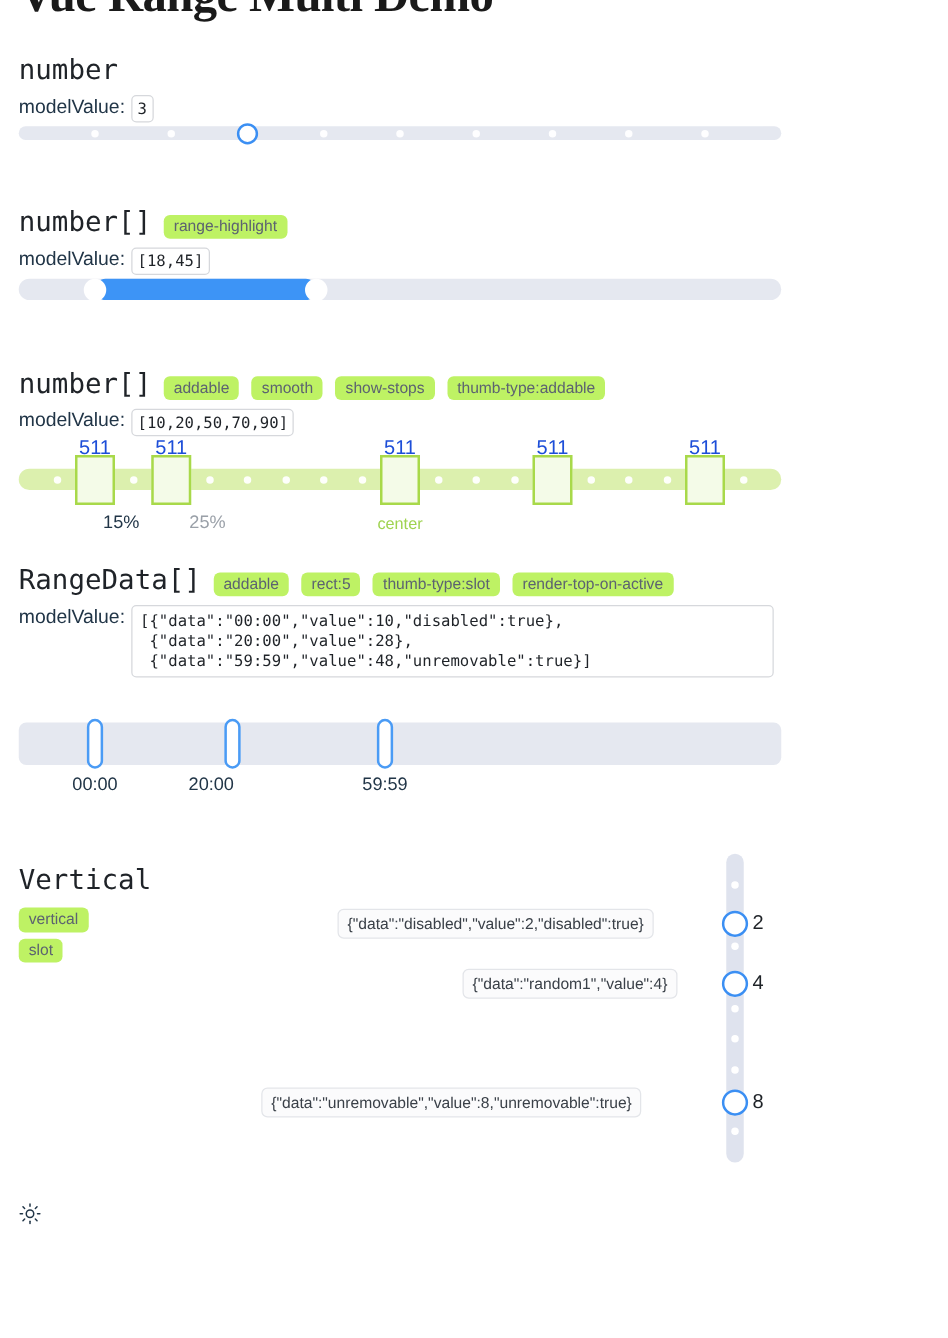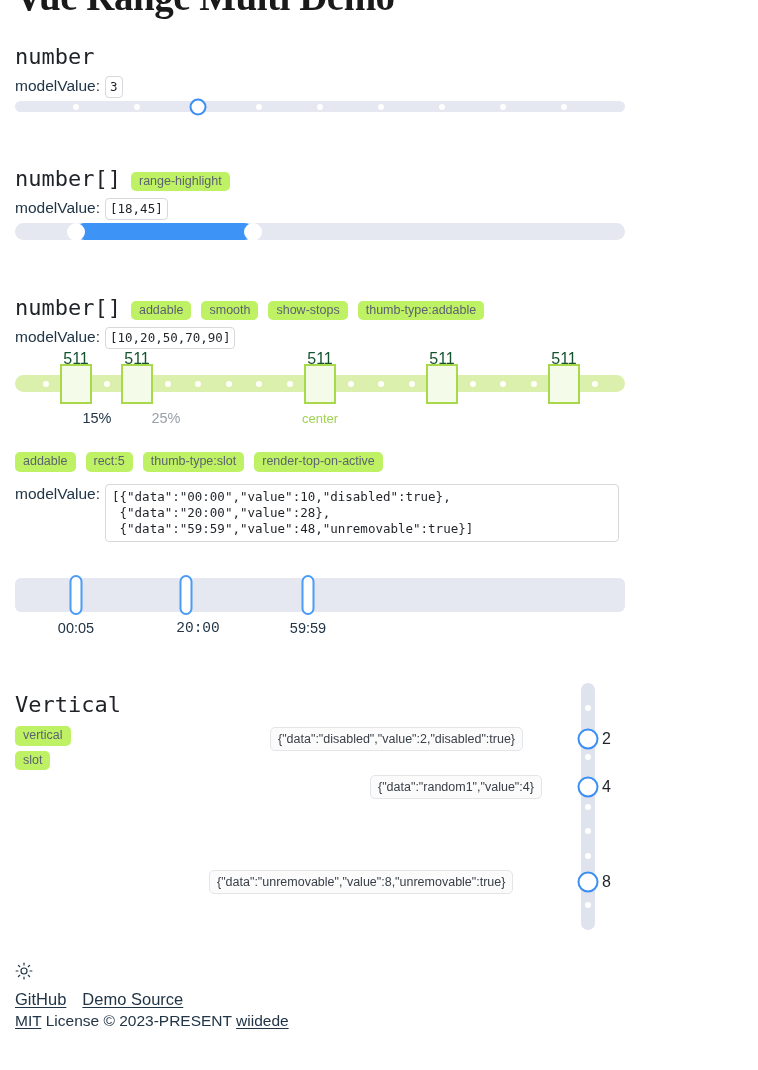--- a/index.html
+++ b/index.html
@@ -147,21 +147,21 @@
     color: #213547;
     transform: translateX(-50%);
     white-space: nowrap;
     font-family: "Liberation Sans", sans-serif;
   }
   .tick-label.muted { color: #9aa0a8; }
   .tick-label.green { color: #9fd350; font-size: 13px; }
   .thumb-top-label {
     position: absolute;
     font-size: 16px;
-    color: #14532d;
+    color: #1d4ed8;
     transform: translateX(-50%);
     white-space: nowrap;
     font-family: "Liberation Sans", sans-serif;
   }
   
   .rail-green {
     position: absolute;
     background: #dcf0ae;
     border-radius: 999px;
   }
@@ -308,38 +308,39 @@
   <div class="thumb-top-label" style="left:137px; top:350px;">511</div>
   <div class="thumb-top-label" style="left:320px; top:350px;">511</div>
   <div class="thumb-top-label" style="left:442px; top:350px;">511</div>
   <div class="thumb-top-label" style="left:564px; top:350px;">511</div>
 
   <div class="tick-label" style="left:97px;  top:410px;">15%</div>
   <div class="tick-label muted" style="left:166px; top:410px;">25%</div>
   <div class="tick-label green" style="left:320px; top:411px;">center</div>
 
   <div class="sec-head" style="left:15px; top:452px;">
+    <span class="sec-title">RangeData[]</span>
     <span class="chip">addable</span>
     <span class="chip">rect:5</span>
     <span class="chip">thumb-type:slot</span>
     <span class="chip">render-top-on-active</span>
   </div>
   <div class="mv-row" style="left:15px; top:484px;">
     <span class="mv-label">modelValue:</span>
     <span class="mv-box" style="width:500px; padding:4px 6px;">[{"data":"00:00","value":10,"disabled":true},
  {"data":"20:00","value":28},
  {"data":"59:59","value":48,"unremovable":true}]</span>
   </div>
   <div class="rail" style="left:15px; top:578px; width:610px; height:34px; border-radius:6px;">
     <span class="thumb-rect" style="left:10%;"></span>
     <span class="thumb-rect" style="left:28%;"></span>
     <span class="thumb-rect" style="left:48%;"></span>
   </div>
-  <div class="tick-label" style="left:76px;  top:620px;">00:05</div>
-  <div class="tick-label" style="left:198px; top:620px;font-family:Liberation Mono, monospace;">20:00</div>
+  <div class="tick-label" style="left:76px;  top:620px;">00:00</div>
+  <div class="tick-label" style="left:169px; top:620px;">20:00</div>
   <div class="tick-label" style="left:308px; top:620px;">59:59</div>
 
   <div class="sec-head" style="left:15px; top:692px;">
     <span class="sec-title">Vertical</span>
   </div>
   <div class="chip-col" style="left:15px; top:726px;">
     <span class="chip">vertical</span>
     <span class="chip">slot</span>
   </div>
 
@@ -376,23 +377,14 @@
         <line x1="1.5" y1="12" x2="4" y2="12"></line>
         <line x1="20" y1="12" x2="22.5" y2="12"></line>
         <line x1="4.5" y1="4.5" x2="6.3" y2="6.3"></line>
         <line x1="17.7" y1="17.7" x2="19.5" y2="19.5"></line>
         <line x1="19.5" y1="4.5" x2="17.7" y2="6.3"></line>
         <line x1="6.3" y1="17.7" x2="4.5" y2="19.5"></line>
       </svg>
     </span>
   </div>
 
-  <div class="footer" style="top:990px;">
-    <div class="flinks">
-      <a href="#">GitHub</a>
-      <a href="#">Demo Source</a>
-    </div>
-    <div class="fline">
-      <a href="#">MIT</a><span> License © 2023-PRESENT </span><a href="#">wiidede</a>
-    </div>
-  </div>
 
 </div>
 
 </body></html>

